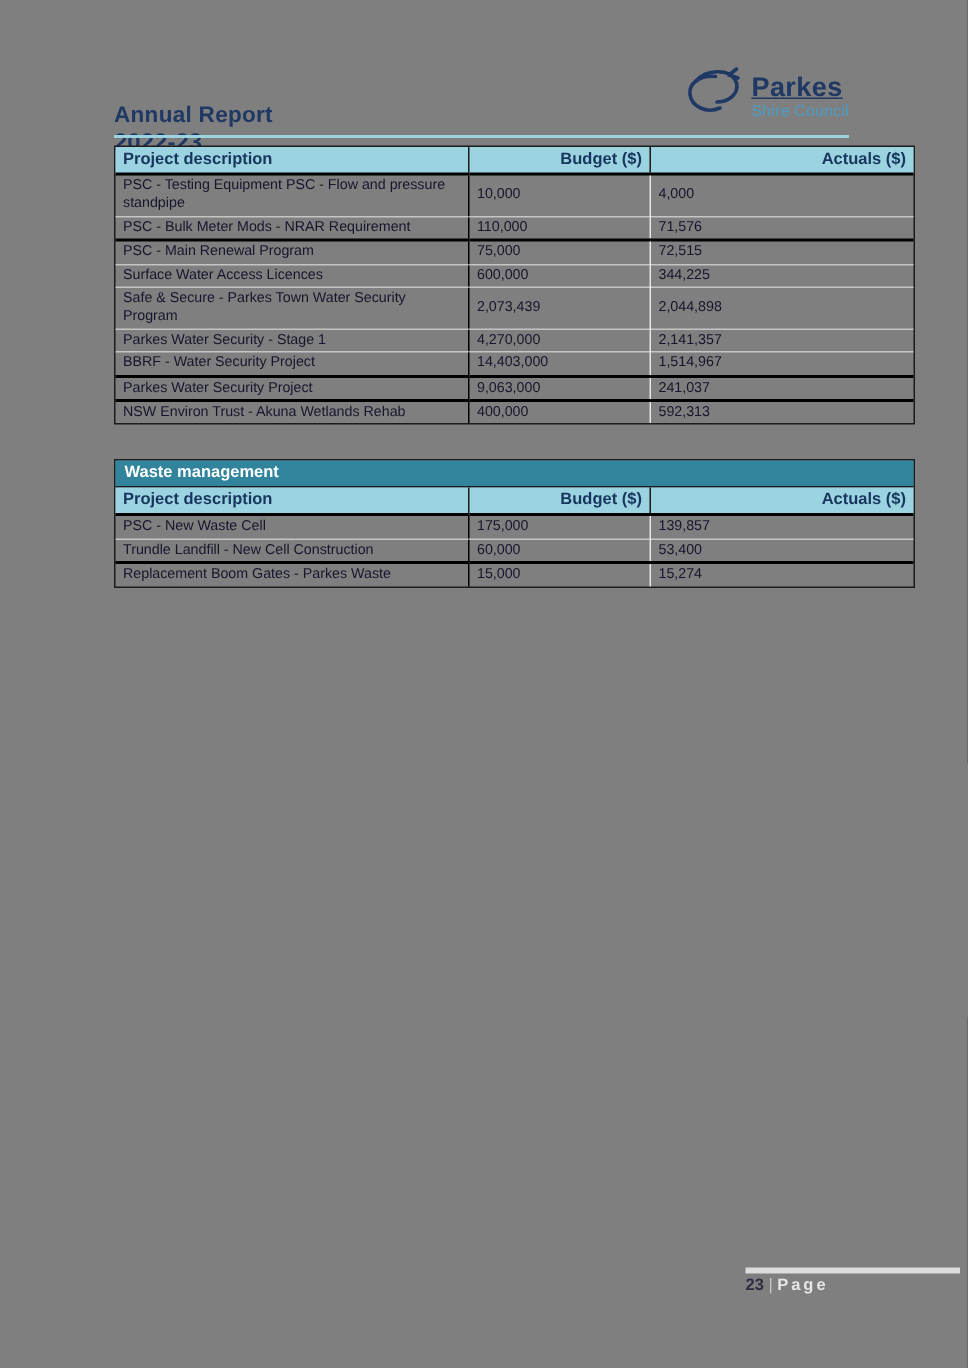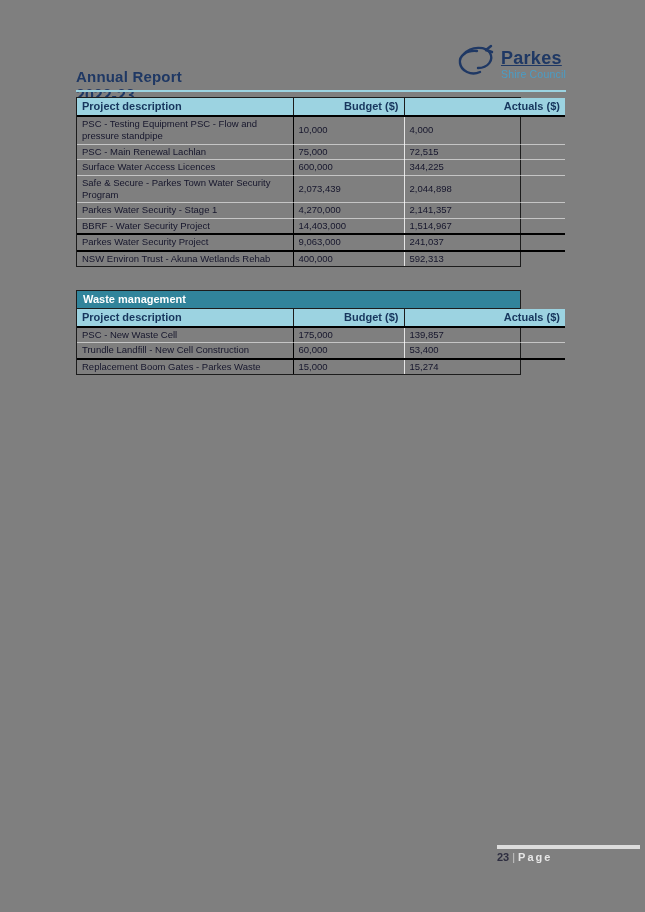--- a/index.html
+++ b/index.html
@@ -22,21 +22,21 @@
   .logo { display:flex; align-items:center; gap:4px; }
   .logo-text { line-height:1; }
   .logo-name { font-size:18px; font-weight:bold; color:#1f3864; letter-spacing:.3px;text-decoration:underline; }
   .logo-sub  { font-size:10.5px; color:#4a9dc6; margin-top:2px; letter-spacing:.2px; }
   .header-rule {
     position:absolute; left:76px; top:90px; width:490px; height:2px;
     background:#9cd3e1;
   }
   
   #tables { position:absolute; left:76px; top:97px; width:490px; }
-  .table-block { width:445px; border:1px solid #1c1c1c; }
+  .table-block { width:534px; border:1px solid #1c1c1c; }
   .table-block + .table-block { margin-top:23px; }
   .section-band {
     background:#31849b; color:#ffffff;
     font-size:11px; font-weight:bold;
     padding:2px 6px 3px 6px;
     border-bottom:1px solid #1c1c1c;
   }
   table.data-table { width:100%; border-collapse:collapse; table-layout:fixed; }
   col.c-desc { width:216px; } col.c-budget { width:111px; } col.c-actuals { width:161px; }
   th {
@@ -114,22 +114,27 @@
               <th class="num">Budget ($)</th>
               <th class="num">Actuals ($)</th>
             </tr>
           </thead>
           <tbody>
             <tr>
               <td>PSC - Testing Equipment PSC - Flow and pressure standpipe</td>
               <td class="num">10,000</td>
               <td class="num">4,000</td>
             </tr>
-            <tr>
-              <td>PSC - Main Renewal Lachlan</td>
+            <tr class="divider">
+              <td>PSC - Bulk Meter Mods - NRAR Requirement</td>
+              <td class="num">110,000</td>
+              <td class="num">71,576</td>
+            </tr>
+            <tr>
+              <td>PSC - Main Renewal Program</td>
               <td class="num">75,000</td>
               <td class="num">72,515</td>
             </tr>
             <tr>
               <td>Surface Water Access Licences</td>
               <td class="num">600,000</td>
               <td class="num">344,225</td>
             </tr>
             <tr>
               <td>Safe &amp; Secure - Parkes Town Water Security Program</td>

